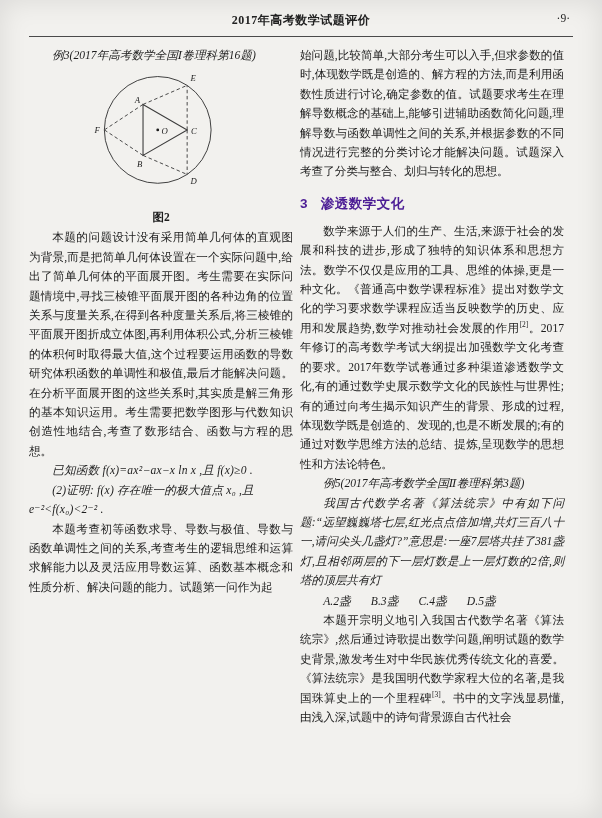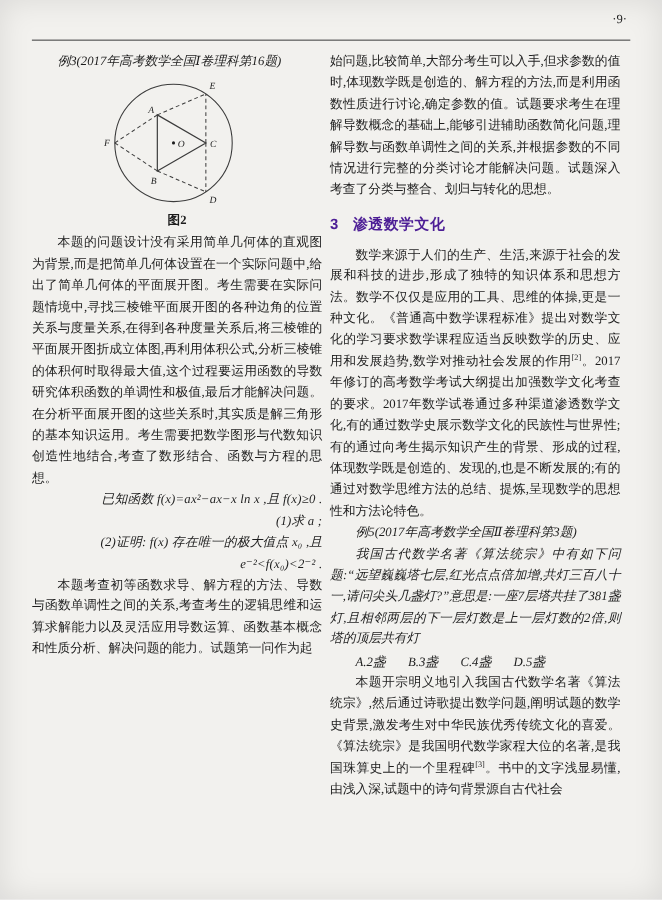--- a/index.html
+++ b/index.html
@@ -28,34 +28,35 @@
   sup.ref{font-size:7.5px;vertical-align:super;line-height:0;font-style:normal;}
   h2.sec{
     font-family:"Liberation Sans","DejaVu Sans",sans-serif;
     font-size:13.5px;font-weight:bold;color:#4c1d95;
     margin:13px 0 9px 0;letter-spacing:.5px;
   }
   h2.sec .sec-num{margin-right:.95em;}
   figure.fig{margin:5px 0 3px 0;text-align:center;}
   figure.fig svg{display:block;margin:0 auto;}
   figcaption.fig-cap{
-    font-size:11.5px;font-weight:bold;color:#1d1d1d;margin-top:1px;
+    font-size:11.5px;font-weight:bold;color:#1d1d1d;margin-top:18px;
     font-family:"Liberation Serif","DejaVu Serif",serif;
   }
   .options{padding-left:2em;margin-top:1px;}
   .options span{margin-right:1.75em;}
   .options span:last-child{margin-right:0;}
-  .mathline{letter-spacing:.2px;text-align:right;}
+  .mathline{letter-spacing:.2px;}
 </style>
 </head>
 <body>
 
 <div class="page">
 
   <div class="hdr">
+    <div class="hdr-title">2017年高考数学试题评价</div>
     <div class="hdr-page">·9·</div>
   </div>
   <div class="hdr-rule"></div>
 
   <div class="cols">
 
     <div class="col">
       <p class="kai indent">例3(2017年高考数学全国Ⅰ卷理科第16题)</p>
 
       <figure class="fig">
@@ -82,24 +83,23 @@
             <text x="24" y="58">F</text>
             <text x="112" y="105">D</text>
             <text x="85.5" y="58.5">O</text>
           </g>
         </svg>
         <figcaption class="fig-cap">图2</figcaption>
       </figure>
 
       <p class="just indent">本题的问题设计没有采用简单几何体的直观图为背景,而是把简单几何体设置在一个实际问题中,给出了简单几何体的平面展开图。考生需要在实际问题情境中,寻找三棱锥平面展开图的各种边角的位置关系与度量关系,在得到各种度量关系后,将三棱锥的平面展开图折成立体图,再利用体积公式,分析三棱锥的体积何时取得最大值,这个过程要运用函数的导数研究体积函数的单调性和极值,最后才能解决问题。在分析平面展开图的这些关系时,其实质是解三角形的基本知识运用。考生需要把数学图形与代数知识创造性地结合,考查了数形结合、函数与方程的思想。</p>
       <p class="kai indent mathline">已知函数 f(x)=ax²−ax−x ln x ,且 f(x)≥0 .</p>
-      <p class="kai indent mathline">(1)求 a ;</p>
       <p class="kai indent mathline">(2)证明: f(x) 存在唯一的极大值点 x₀ ,且</p>
       <p class="kai mathline">e⁻²&lt;f(x₀)&lt;2⁻² .</p>
-      <p class="just indent">本题考查初等函数求导、解方程的方法、导数与函数单调性之间的关系,考查考生的逻辑思维和运算求解能力以及灵活应用导数运算、函数基本概念和性质分析、解决问题的能力。试题第一问作为起</p>
+      <p class="just indent">本题考查初等函数求导、导数与极值、导数与函数单调性之间的关系,考查考生的逻辑思维和运算求解能力以及灵活应用导数运算、函数基本概念和性质分析、解决问题的能力。试题第一问作为起</p>
     </div>
 
     <div class="col">
       <p class="just">始问题,比较简单,大部分考生可以入手,但求参数的值时,体现数学既是创造的、解方程的方法,而是利用函数性质进行讨论,确定参数的值。试题要求考生在理解导数概念的基础上,能够引进辅助函数简化问题,理解导数与函数单调性之间的关系,并根据参数的不同情况进行完整的分类讨论才能解决问题。试题深入考查了分类与整合、划归与转化的思想。</p>
 
       <h2 class="sec"><span class="sec-num">3</span><span>渗透数学文化</span></h2>
 
       <p class="just indent"><span>数学来源于人们的生产、生活,来源于社会的发展和科技的进步,形成了独特的知识体系和思想方法。数学不仅仅是应用的工具、思维的体操,更是一种文化。《普通高中数学课程标准》提出对数学文化的学习要求数学课程应适当反映数学的历史、应用和发展趋势,数学对推动社会发展的作用</span><sup class="ref">[2]</sup><span>。2017年修订的高考数学考试大纲提出加强数学文化考查的要求。2017年数学试卷通过多种渠道渗透数学文化,有的通过数学史展示数学文化的民族性与世界性;有的通过向考生揭示知识产生的背景、形成的过程,体现数学既是创造的、发现的,也是不断发展的;有的通过对数学思维方法的总结、提炼,呈现数学的思想性和方法论特色。</span></p>
 
       <p class="kai indent">例5(2017年高考数学全国Ⅱ卷理科第3题)</p>

